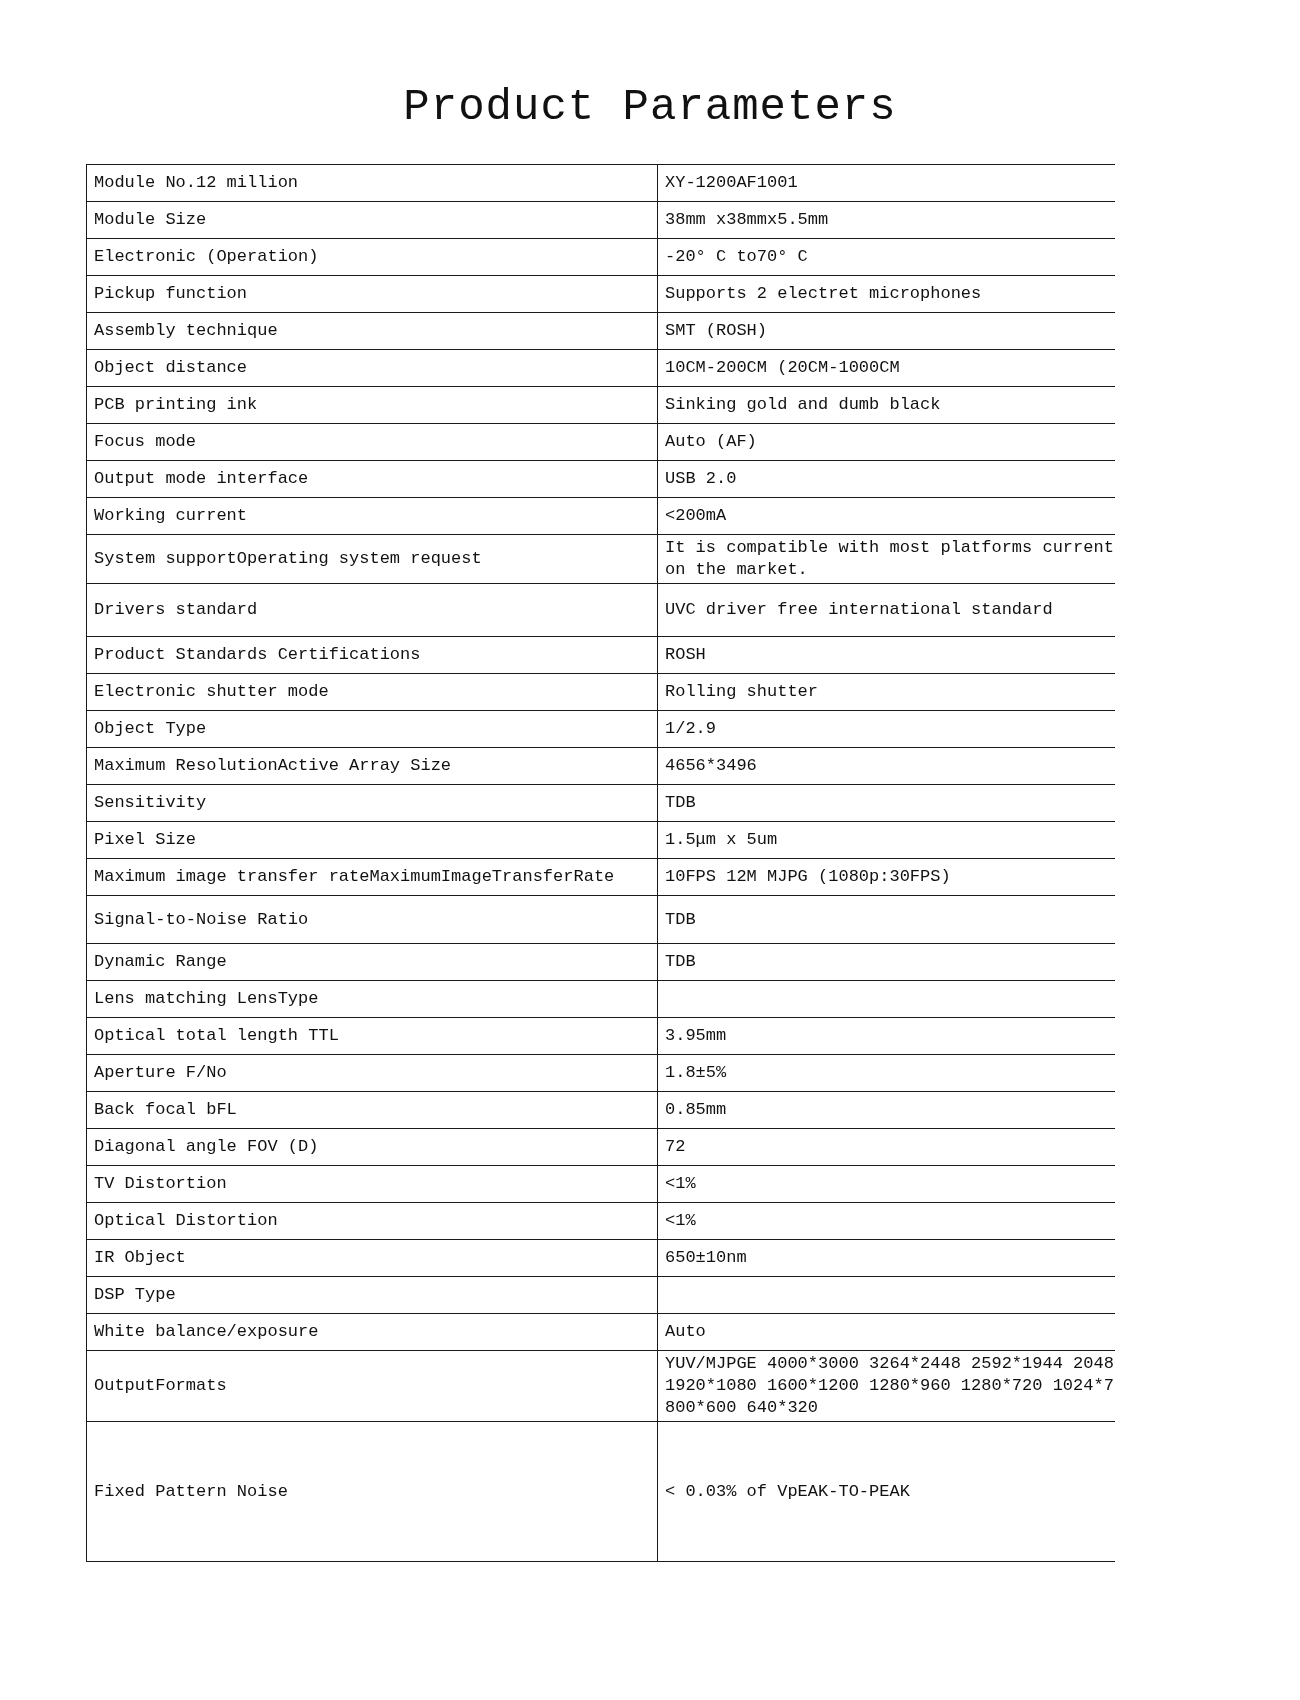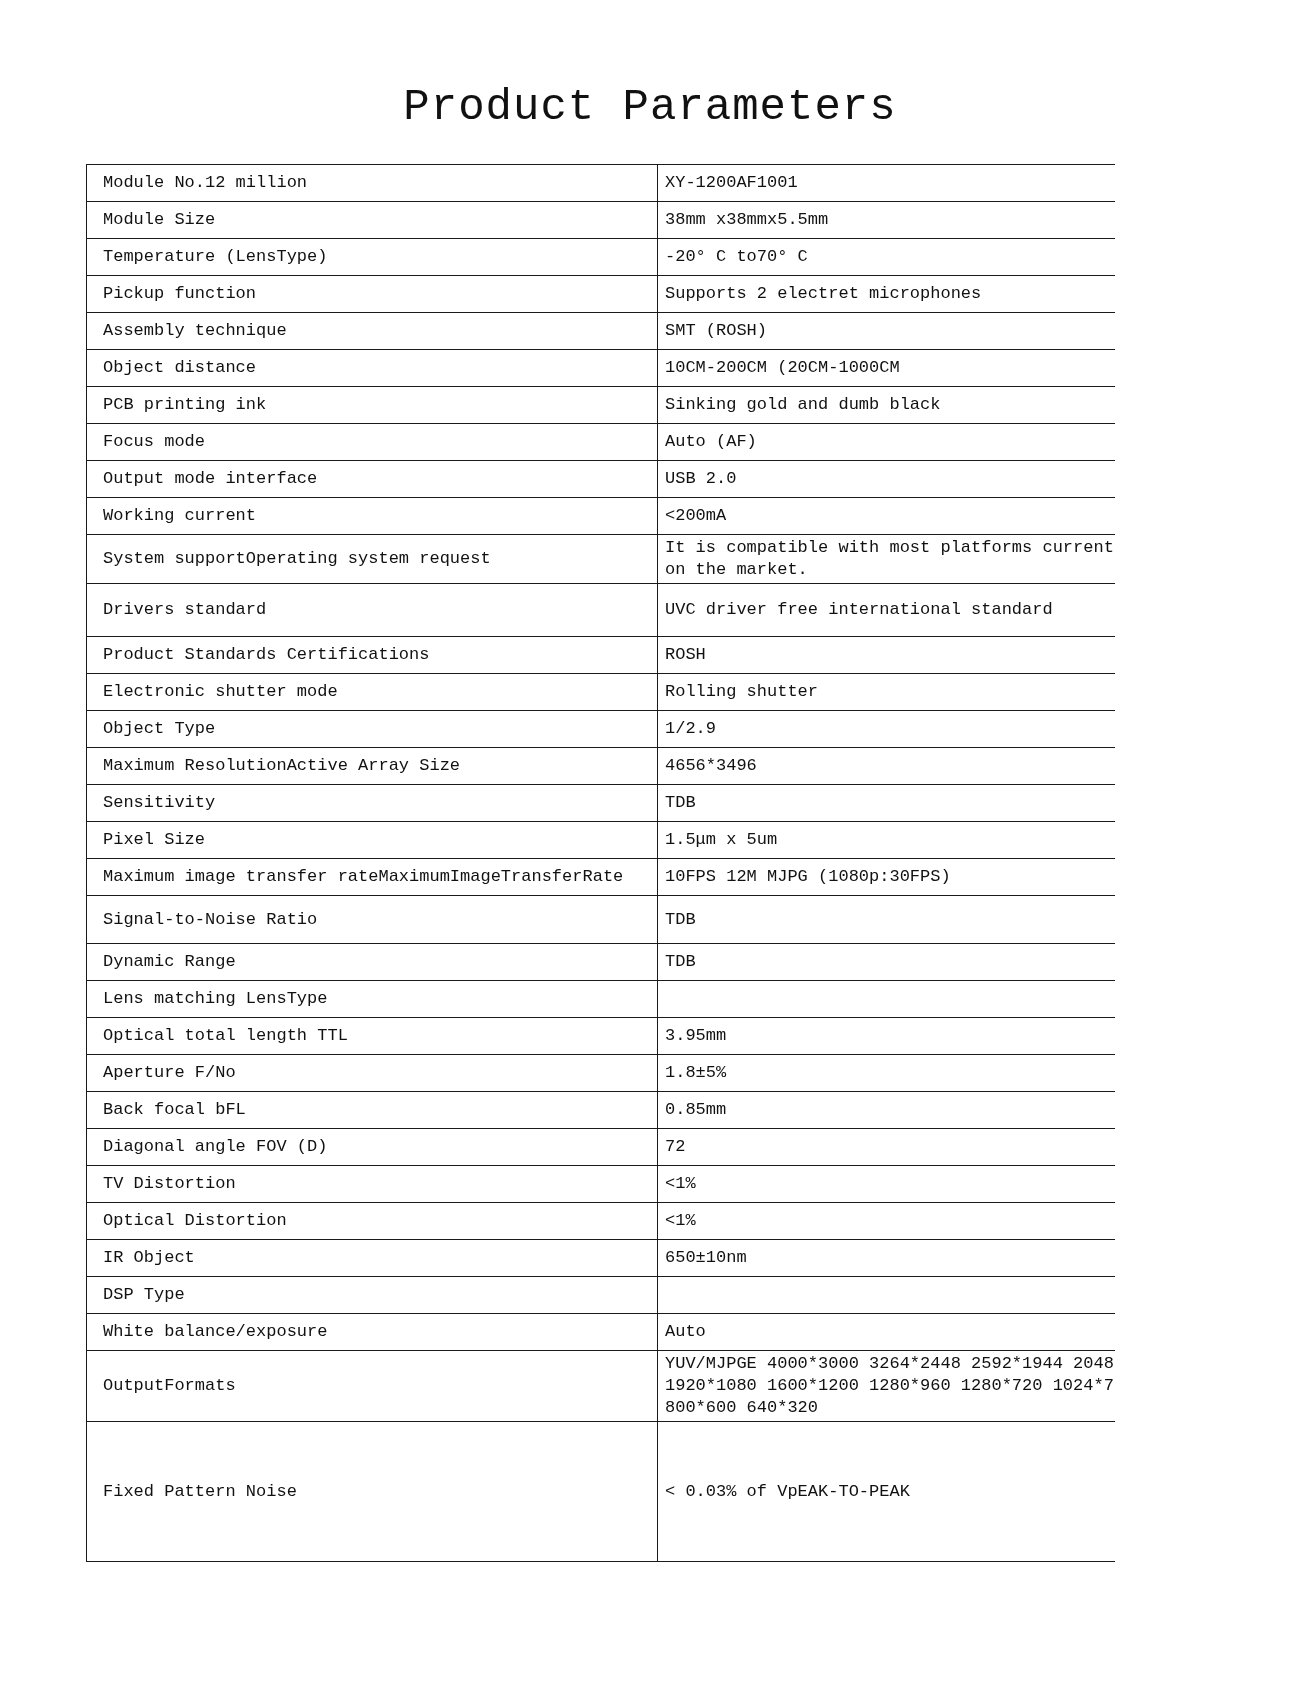--- a/index.html
+++ b/index.html
@@ -41,21 +41,21 @@
   table.params col.c1 { width: 571px; }
   table.params col.c2 { width: 569px; }
   table.params td {
     border: 1.5px solid #1a1a1a;
     font-size: 17px;
     line-height: 1.3;
     vertical-align: middle;
     color: #111111;
     word-wrap: break-word;
   }
-  td.param-label { padding: 2px 4px 2px 16px; }
+  td.param-label { padding: 2px 4px 2px 7px; }
   td.param-value { padding: 2px 20px 2px 7px; }
   table.params tr { height: 37px; }
   table.params tr:nth-child(12) { height: 53px; margin-left: 16px; }
   table.params tr:nth-child(20) { height: 48px; }
   table.params tr:nth-child(33) { height: 140px; }
   table.params tr:nth-child(34) { height: 38px; text-align: center; }
 </style>
 </head>
 <body>
 
@@ -69,21 +69,21 @@
     <tbody>
         <tr>
           <td class="param-label">Module No.12 million</td>
           <td class="param-value">XY-1200AF1001</td>
         </tr>
         <tr>
           <td class="param-label">Module Size</td>
           <td class="param-value">38mm x38mmx5.5mm</td>
         </tr>
         <tr>
-          <td class="param-label">Temperature (LensType)</td>
+          <td class="param-label">Electronic (Operation)</td>
           <td class="param-value">-20° C to70° C</td>
         </tr>
         <tr>
           <td class="param-label">Pickup function</td>
           <td class="param-value">Supports 2 electret microphones</td>
         </tr>
         <tr>
           <td class="param-label">Assembly technique</td>
           <td class="param-value">SMT (ROSH)</td>
         </tr>

